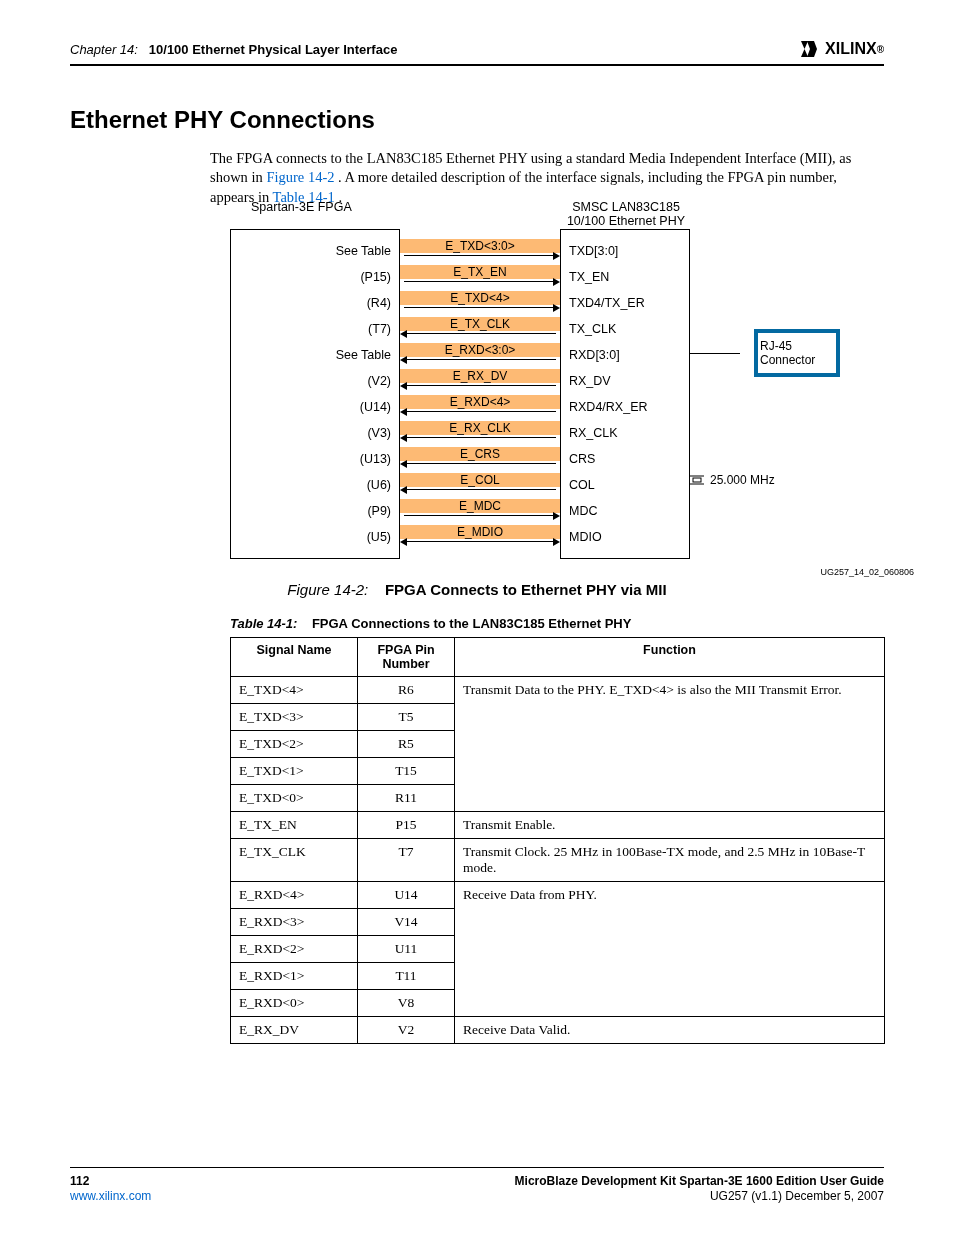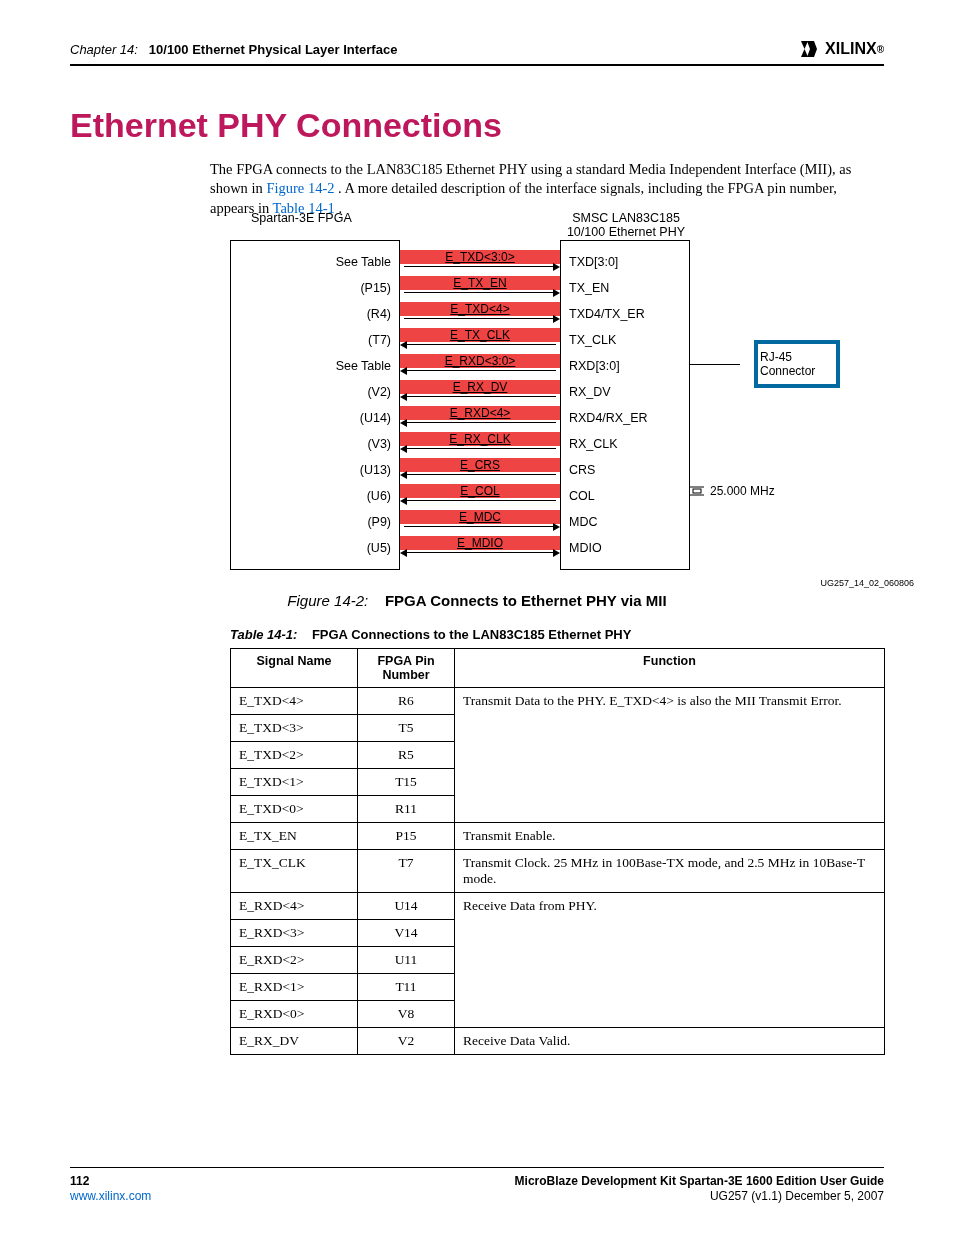--- a/index.html
+++ b/index.html
@@ -33,24 +33,24 @@
     align-items: center;
     font-family: Arial, Helvetica, sans-serif;
     font-weight: bold;
     font-size: 16px;
     font-style: normal;
   }
   .logo svg { margin-right: 4px; }
   .logo-reg { font-size: 10px; vertical-align: super; }
 
   h1.section-title {
-    color: #be185d;
+    color: #000000;
     font-family: Arial, Helvetica, sans-serif;
     font-weight: bold;
-    font-size: 34px;
+    font-size: 24px;
     margin: 40px 0 12px 0;
   }
   .intro {
     margin-left: 140px;
     font-size: 14.5px;
     line-height: 1.35;
   }
   .intro .xref { color: #0066cc; }
 
   
@@ -103,23 +103,22 @@
     left: 4px; right: 4px;
     top: 18px;
     border-top: 1px solid #000;
   }
   .arrow-label {
     position: absolute;
     left: 0; right: 0;
     top: 2px;
     text-align: center;
     font-size: 12px;
-    background: #ef4444;
+    background: #fdba74;
     margin: 0 auto;
-    text-decoration: underline;
   }
   .arrow-head-r, .arrow-head-l {
     position: absolute;
     top: 14.5px;
     width: 0; height: 0;
     border-top: 4px solid transparent;
     border-bottom: 4px solid transparent;
   }
   .arrow-head-r { right: 0; border-left: 7px solid #000; }
   .arrow-head-l { left: 0;  border-right: 7px solid #000; }

